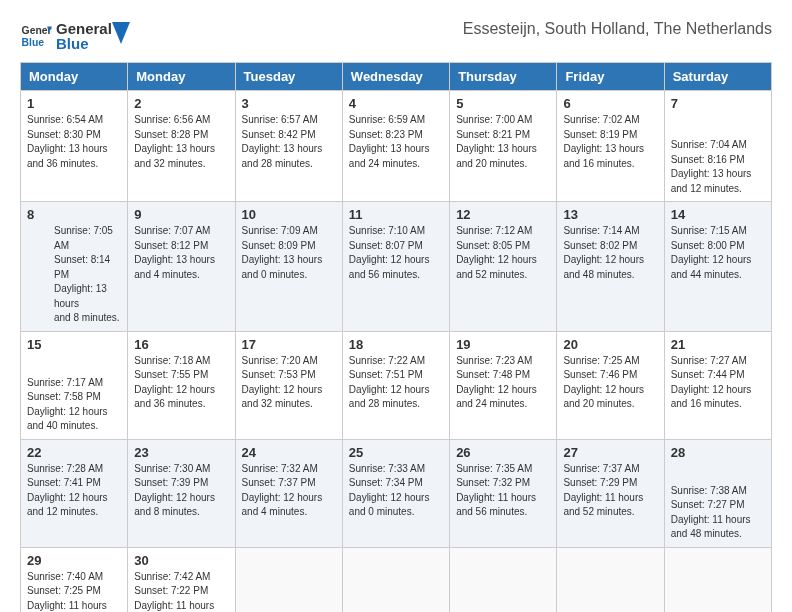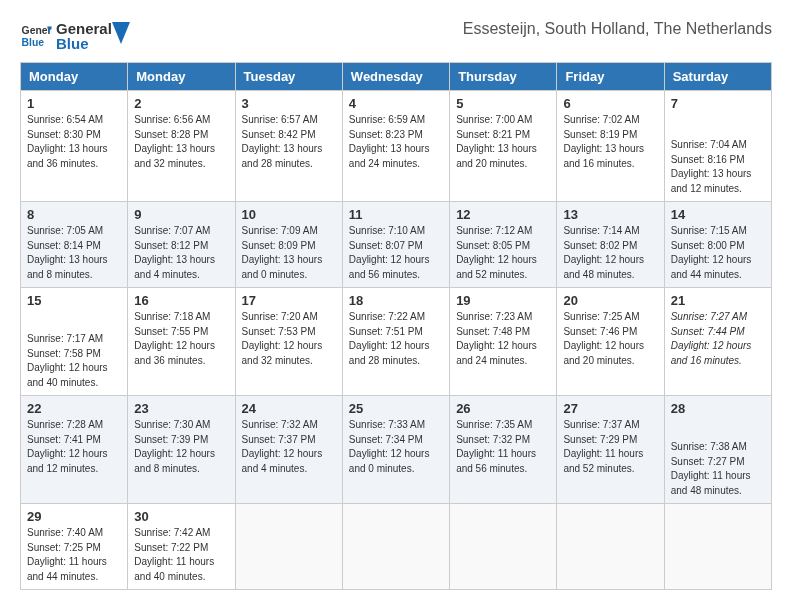--- a/index.html
+++ b/index.html
@@ -168,21 +168,21 @@
           <span class="day-number">7</span>
           <div class="day-info" style="white-space: pre-line; margin-top: 27px;">Sunrise: 7:04 AM
 Sunset: 8:16 PM
 Daylight: 13 hours
 and 12 minutes.</div>
         </td>
       </tr>
       <tr>
         <td>
           <span class="day-number">8</span>
-          <div class="day-info" style="white-space: pre-line;">Sunrise: 7:05 AM
+          <div class="day-info" style="white-space: pre-line; margin-left: 27px;">Sunrise: 7:05 AM
 Sunset: 8:14 PM
 Daylight: 13 hours
 and 8 minutes.</div>
         </td>
         <td>
           <span class="day-number">9</span>
           <div class="day-info" style="white-space: pre-line;">Sunrise: 7:07 AM
 Sunset: 8:12 PM
 Daylight: 13 hours
 and 4 minutes.</div>
@@ -261,21 +261,21 @@
         </td>
         <td>
           <span class="day-number">20</span>
           <div class="day-info" style="white-space: pre-line;">Sunrise: 7:25 AM
 Sunset: 7:46 PM
 Daylight: 12 hours
 and 20 minutes.</div>
         </td>
         <td>
           <span class="day-number">21</span>
-          <div class="day-info" style="white-space: pre-line; font-style: italic;">Sunrise: 7:27 AM
+          <div class="day-info" style="white-space: pre-line;">Sunrise: 7:27 AM
 Sunset: 7:44 PM
 Daylight: 12 hours
 and 16 minutes.</div>
         </td>
       </tr>
       <tr>
         <td>
           <span class="day-number">22</span>
           <div class="day-info" style="white-space: pre-line;">Sunrise: 7:28 AM
 Sunset: 7:41 PM

